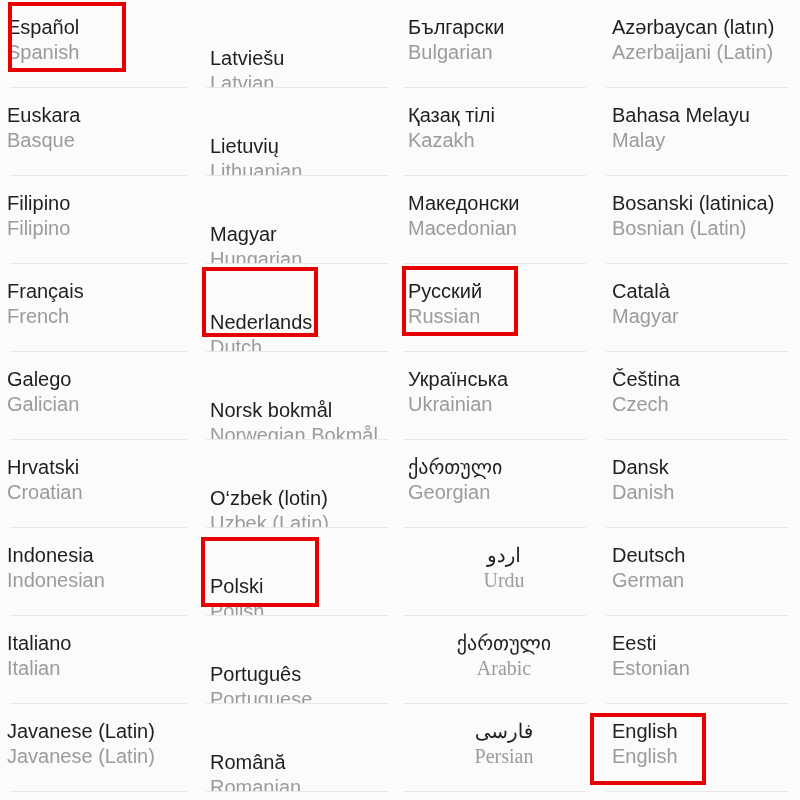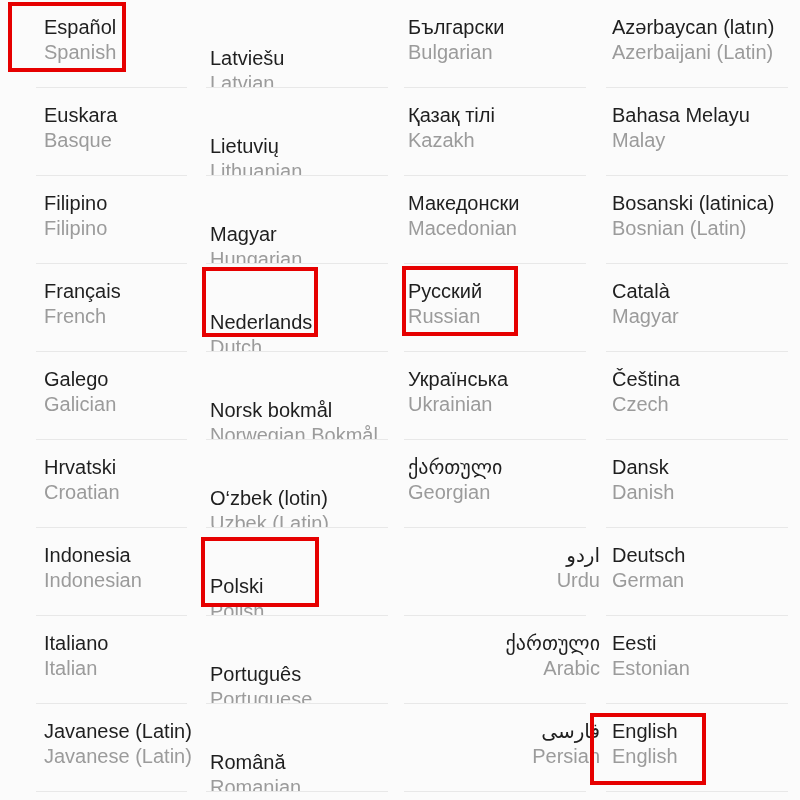--- a/index.html
+++ b/index.html
@@ -32,21 +32,21 @@
   }
 
   .cell {
     position: relative;
     padding-left: 18px;
     padding-top: 14px;
     overflow: hidden;
   }
 
   
-  .col-1 { padding-left: 18px; margin-left: 26px; }
+  .col-1 { padding-left: 7px; }
   .col-2 { padding-left: 10px; margin-top: 31px; }
   .col-3 { padding-left: 8px; }
   .col-4 { padding-left: 12px; }
 
   
   .cell::after {
     content: "";
     position: absolute;
     left: 10px;
     right: 13px;
@@ -72,21 +72,22 @@
     color: #9b9b9b;
     font-weight: 400;
     white-space: nowrap;
     margin-top: 1px;
   }
 
   
   .cell.rtl .native,
   .cell.rtl .english {
     direction: rtl;
-    text-align: right;
+    text-align: center;
+    font-family: Liberation Serif, serif;
   }
   .cell.rtl .english {
     direction: ltr;
   }
 
   
   .annotation {
     position: absolute;
     border: 4px solid #e60000;
     background: transparent;

